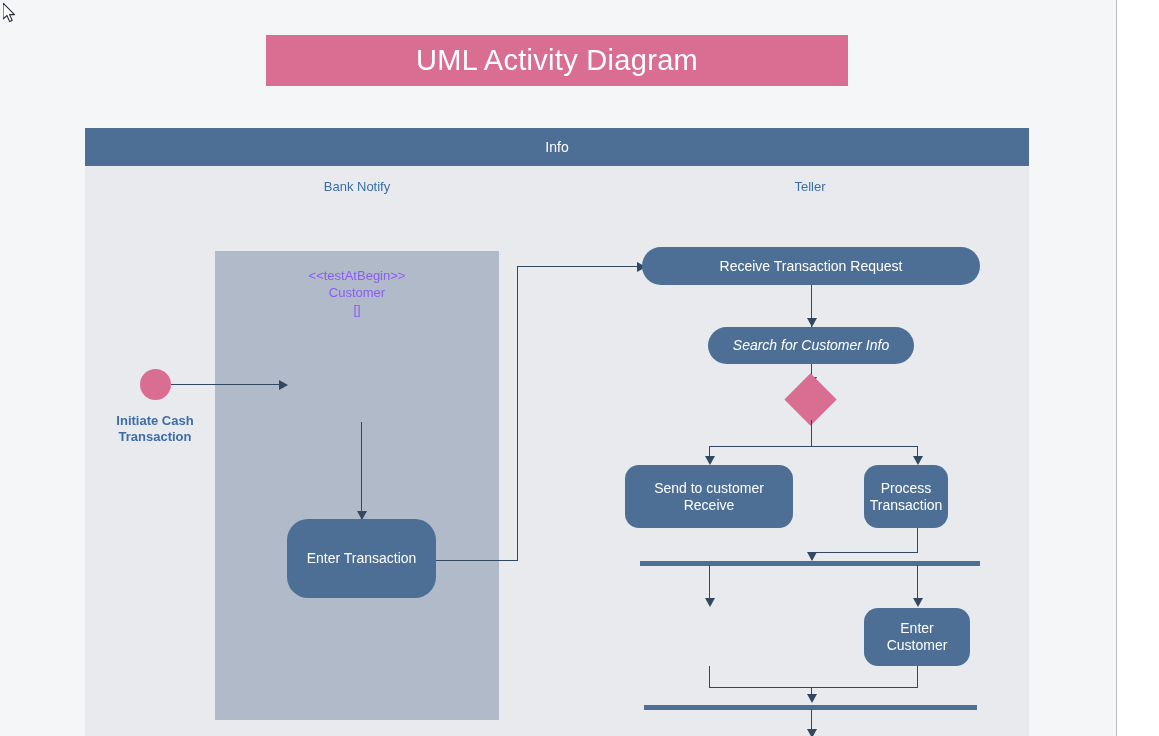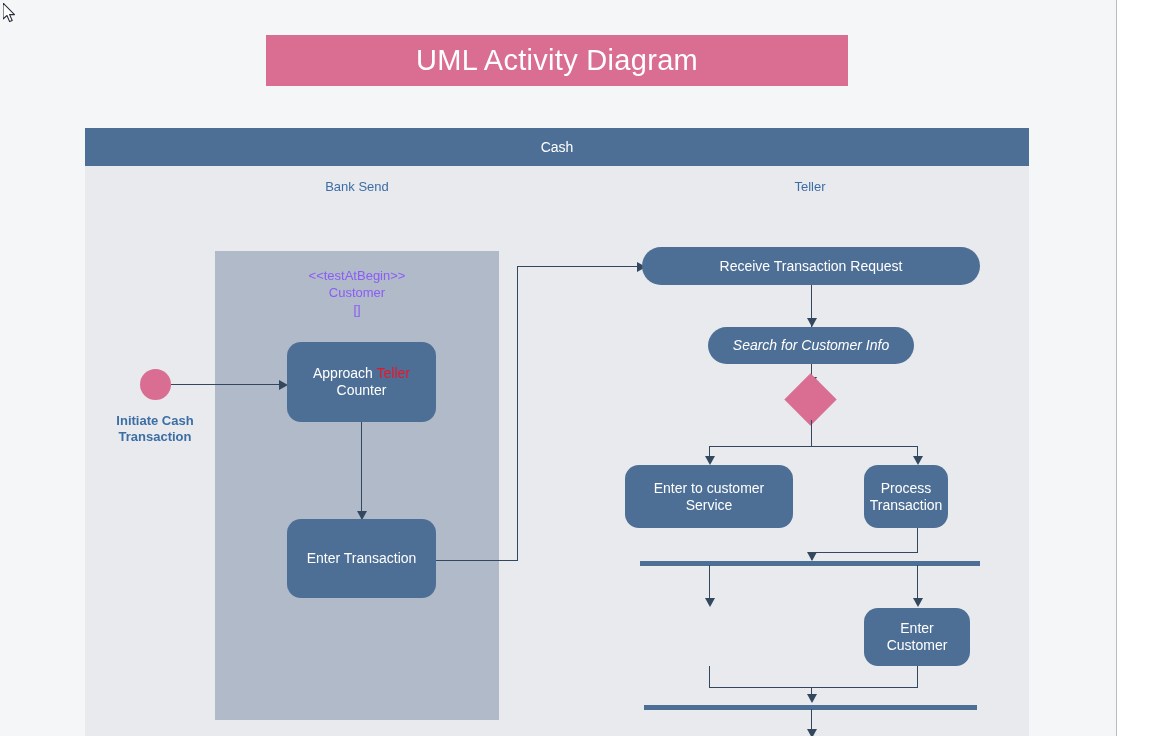--- a/index.html
+++ b/index.html
@@ -174,52 +174,49 @@
 
   <div id="canvas">
 
     <div id="title-banner">
       <span class="title-text">UML Activity Diagram</span>
     </div>
 
     <div id="swimlane">
 
       <div id="pool-header">
-        <span class="pool-title">Cash</span>
+        <span class="pool-title">Info</span>
       </div>
 
       <div id="pool-body">
 
-        <span class="lane-label" style="left:272px; top:13px;">Bank Send</span>
+        <span class="lane-label" style="left:272px; top:13px;">Bank Notify</span>
         <span class="lane-label" style="left:725px; top:13px;">Teller</span>
 
         <div id="partition-customer"></div>
         <div class="partition-caption">
           <div>&lt;&lt;testAtBegin&gt;&gt;</div>
           <div>Customer</div>
           <div>[]</div>
         </div>
 
         <div class="start-node" style="left:55px; top:203px;"></div>
         <div class="start-caption" style="left:70px; top:247px; width:160px;font-weight:bold;">
           <div>Initiate Cash</div>
           <div>Transaction</div>
         </div>
 
         <div class="conn h" style="left:86px; top:218px; width:111px;"></div>
         <div class="arrow-right" style="left:194px; top:214px;"></div>
 
-        <div class="node rounded" style="left:202px; top:176px; width:149px; height:80px;">
-          <span><span>Approach </span><span class="accent">Teller</span><br><span>Counter</span></span>
-        </div>
 
         <div class="conn v" style="left:276px; top:256px; height:97px;"></div>
         <div class="arrow-down" style="left:272px; top:345px;"></div>
 
-        <div class="node rounded" style="left:202px; top:353px; width:149px; height:79px;">
+        <div class="node rounded" style="left:202px; top:353px; width:149px; height:79px;border-radius:21px;">
           <span>Enter Transaction</span>
         </div>
 
         <div class="conn h" style="left:351px; top:394px; width:82px;"></div>
         <div class="conn v" style="left:432px; top:100px; height:294px;"></div>
         <div class="conn h" style="left:432px; top:100px; width:130px;"></div>
         <div class="arrow-right" style="left:552px; top:96px;"></div>
 
         <div class="node pill" style="left:557px; top:81px; width:338px; height:38px;justify-content:center;">
           <span>Receive Transaction Request</span>
@@ -238,21 +235,21 @@
         <div class="decision-node" style="left:707px; top:215px;"></div>
 
         <div class="conn v" style="left:726px; top:254px; height:26px;"></div>
         <div class="conn h" style="left:624px; top:280px; width:209px;"></div>
         <div class="conn v" style="left:624px; top:280px; height:14px;"></div>
         <div class="arrow-down" style="left:620px; top:290px;"></div>
         <div class="conn v" style="left:832px; top:280px; height:14px;"></div>
         <div class="arrow-down" style="left:828px; top:290px;"></div>
 
         <div class="node rounded" style="left:540px; top:299px; width:168px; height:63px;">
-          <span>Enter to customer Service</span>
+          <span>Send to customer Receive</span>
         </div>
 
         <div class="node rounded" style="left:779px; top:299px; width:84px; height:63px;">
           <span><span>Process</span><br><span>Transaction</span></span>
         </div>
 
         <div class="conn v" style="left:832px; top:362px; height:24px;"></div>
         <div class="conn h" style="left:726px; top:386px; width:107px;"></div>
         <div class="conn v" style="left:726px; top:386px; height:8px;"></div>
         <div class="arrow-down" style="left:722px; top:386px;"></div>

